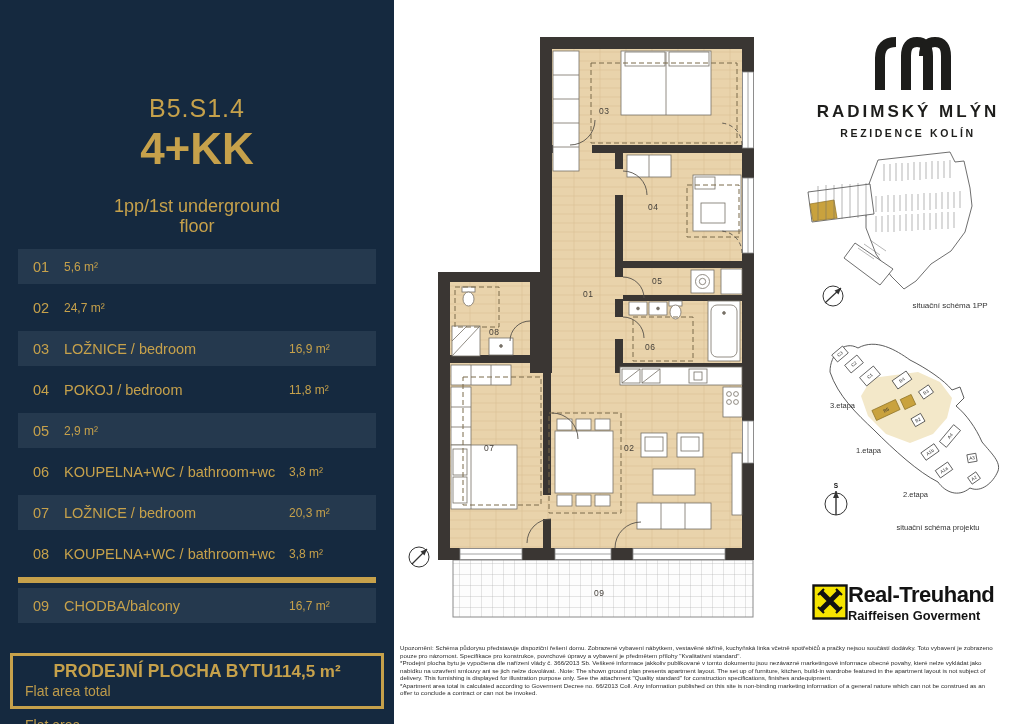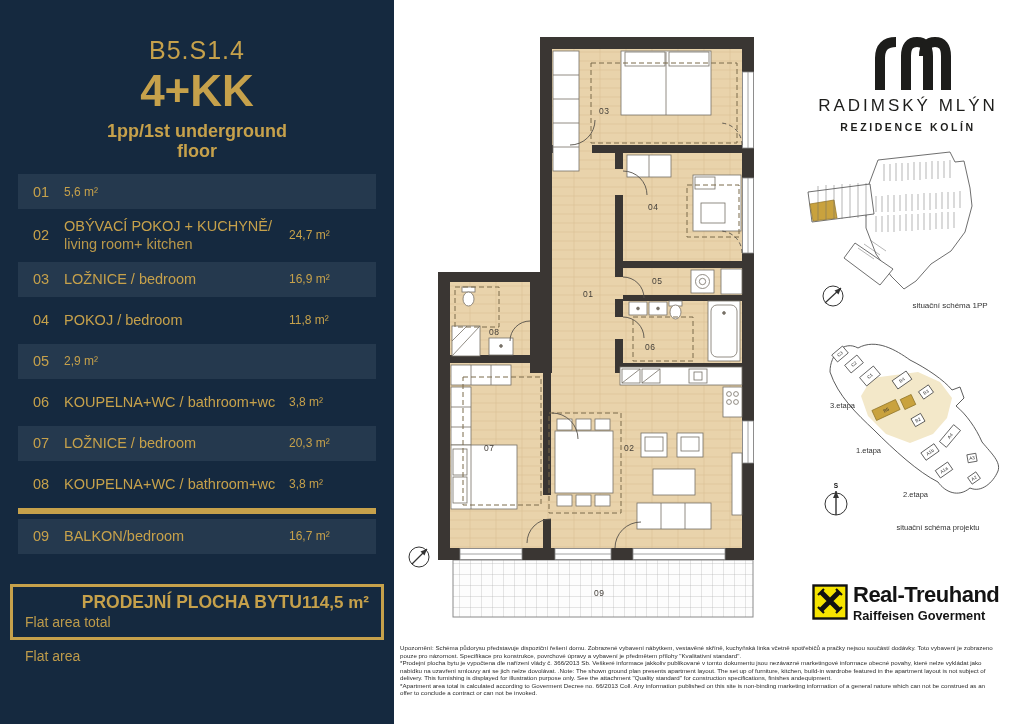--- a/index.html
+++ b/index.html
@@ -1,52 +1,52 @@
 <!DOCTYPE html>
 <html><head>
 <meta charset="utf-8">
 <style>
   html,body{margin:0;padding:0}
   body{width:1024px;height:724px;position:relative;background:#fff;
        font-family:"Liberation Sans",sans-serif;overflow:hidden}
 
   
   .panel{position:absolute;left:0;top:0;width:394px;height:724px;background:#15293f;color:#c6a14b}
-  .hdr{text-align:center;padding-top:36px}
+  .hdr{text-align:center;padding-top:94px}
   .hdr .code{font-size:25px;letter-spacing:1px}
   .hdr .layout{font-size:44px;font-weight:700;margin-top:1px}
-  .hdr .floor{font-size:18px;font-weight:700;line-height:1.12;margin-top:5px}
+  .hdr .floor{font-size:18px;font-weight:400;line-height:1.12;margin-top:22px}
   .tbl{margin-top:13px}
   .row{display:flex;align-items:center;margin:0 18px 6px 18px;min-height:31px;padding:2px 0}
   .row.hl{background:#25394e}
   .row .num{width:46px;text-align:center;font-size:14.5px;flex:none}
   .row .nm{flex:1;font-size:14.5px;line-height:1.25;padding-right:4px}
   .row .nm .sub:empty{display:none}
   .row .nm .sub{opacity:.92}
   .row .ar{width:64px;text-align:left;font-size:12px;padding-right:23px;flex:none}
   .gold-bar{height:6px;background:#c6a14b;margin:1px 18px 5px 18px}
   .sumbox{border:3px solid #c6a14b;margin:30px 10px 0 10px;padding:5px 12px 7px 12px}
-  .sumline{display:flex;justify-content:flex-end;align-items:baseline}
+  .sumline{display:flex;justify-content:center;align-items:baseline}
   .sumline .t{font-size:17.5px;font-weight:700}
   .sumline .v{font-size:17px;font-weight:700}
   .sumsub{font-size:14px;margin-top:1px;opacity:.95}
   .sum2{margin:8px 10px 0 10px;padding:0 15px}
 
   
   .plan{position:absolute;left:405px;top:25px}
   svg text{font-family:"Liberation Sans",sans-serif}
   .roomlbl{fill:#45403a;font-size:8.5px;letter-spacing:.5px}
 
   
   .brand{position:absolute;left:800px;top:34px;width:216px;text-align:center;color:#1d1d1b}
-  .brand .nm{font-size:17px;font-weight:400;letter-spacing:3px;white-space:nowrap}
+  .brand .nm{font-size:17px;font-weight:700;letter-spacing:3px;margin-top:6px;white-space:nowrap}
   .brand .sub{font-size:10.5px;font-weight:700;letter-spacing:2.6px;margin-top:5px;white-space:nowrap}
   .schema1{position:absolute;left:800px;top:148px}
   .schema2{position:absolute;left:800px;top:330px}
-  .rt{position:absolute;left:812px;top:584px;display:flex;align-items:flex-start;gap:5px;color:#131313}
+  .rt{position:absolute;left:812px;top:584px;display:flex;align-items:flex-start;color:#131313}
   .rt .tx .n{font-size:22px;font-weight:800;line-height:1;letter-spacing:-.5px;white-space:nowrap}
   .rt .tx .s{font-size:12.8px;font-weight:700;margin-top:2px;white-space:nowrap}
   .disc{position:absolute;left:400px;top:644px;width:618px;font-size:6.2px;line-height:1.22;
         color:#2b2b2b;overflow:hidden}
   .disc div{white-space:nowrap}
 </style>
 </head>
 <body>
 
 <div class="panel">
@@ -59,22 +59,20 @@
     </div>
   </div>
 
   <div class="tbl">
     <div class="row hl">
       <div class="num">01</div>
       <div class="ar">5,6 m²</div>
     </div>
     <div class="row">
       <div class="num">02</div>
-      <div class="nm"><span>OBÝVACÍ POKOJ + KUCHYNĚ/</span>
-        <div class="sub">living room+ kitchen</div></div>
       <div class="ar">24,7 m²</div>
     </div>
     <div class="row hl">
       <div class="num">03</div>
       <div class="nm"><span>LOŽNICE / bedroom</span></div>
       <div class="ar">16,9 m²</div>
     </div>
     <div class="row">
       <div class="num">04</div>
       <div class="nm"><span>POKOJ / bedroom</span></div>
@@ -95,21 +93,21 @@
       <div class="ar">20,3 m²</div>
     </div>
     <div class="row">
       <div class="num">08</div>
       <div class="nm"><span>KOUPELNA+WC / bathroom+wc</span></div>
       <div class="ar">3,8 m²</div>
     </div>
     <div class="gold-bar"></div>
     <div class="row hl">
       <div class="num">09</div>
-      <div class="nm"><span>BALKON/bedroom</span></div>
+      <div class="nm"><span>CHODBA/balcony</span></div>
       <div class="ar">16,7 m²</div>
     </div>
   </div>
 
   <div class="sumbox">
     <div class="sumline">
       <span class="t">PRODEJNÍ PLOCHA BYTU</span>
       <span class="v">114,5 m²</span>
     </div>
     <div class="sumsub">Flat area total</div>

